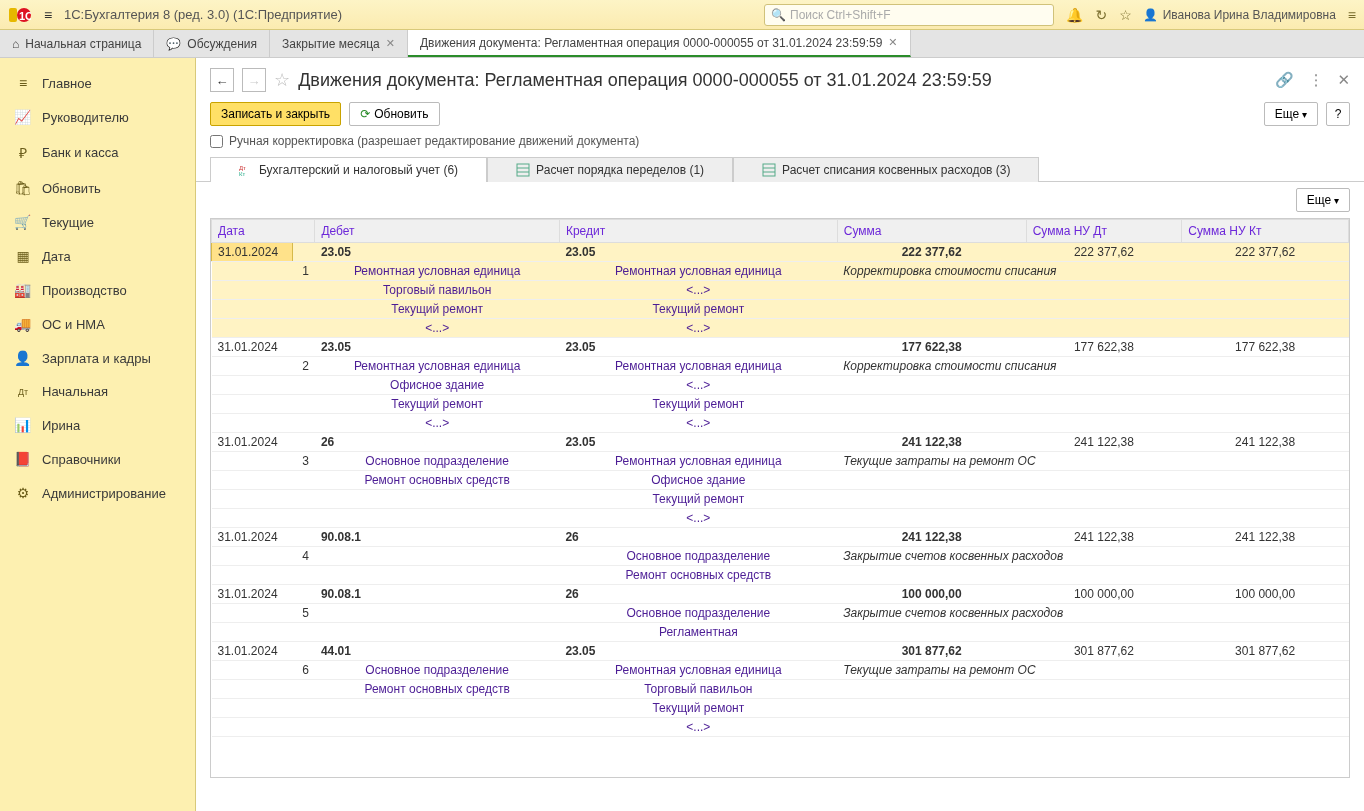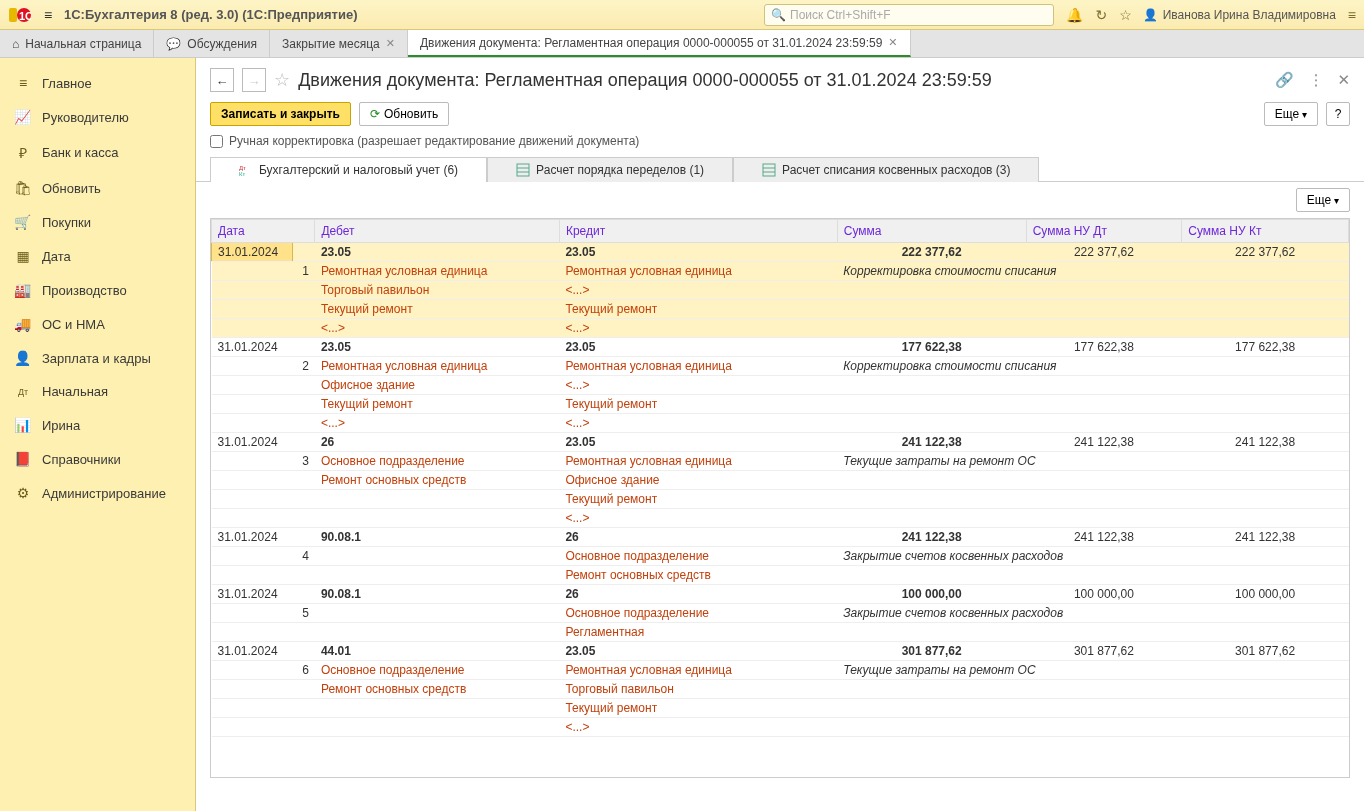--- a/index.html
+++ b/index.html
@@ -1,20 +1,20 @@
 <!DOCTYPE html>
 <html><head>
 <meta charset="utf-8">
 <style>
 * { box-sizing: border-box; margin: 0; padding: 0; }
 body { font-family: Arial, sans-serif; font-size: 12px; color: #333; background: #fff; width: 1364px; height: 811px; overflow: hidden; }
 .titlebar { height: 30px; background: linear-gradient(#fdf4c6, #fbebb0); display: flex; align-items: center; padding: 0 8px; border-bottom: 1px solid #d8c97a; }
 .titlebar .logo { width: 24px; height: 20px; display:flex; align-items:center; justify-content:center; }
 .titlebar .hamburger { width: 20px; text-align: center; margin: 0 6px; cursor: pointer; font-size:14px; }
-.titlebar .title { font-size: 13px; color: #555; font-weight: bold; }
+.titlebar .title { font-size: 13px; color: #555; }
 .titlebar .spacer { flex: 1; }
 .titlebar .search { width: 290px; height: 22px; border: 1px solid #d0c27a; background: #fffdf0; border-radius: 3px; display: flex; align-items: center; padding: 0 6px; color: #999; }
 .titlebar .icons { display: flex; align-items: center; gap: 12px; margin-left: 12px; color: #7a6e2e; }
 .titlebar .iconbtn { cursor: pointer; font-size: 14px; }
 .titlebar .user { display: flex; align-items: center; gap: 4px; font-size: 12px; color: #555; }
 .tabsbar { height: 28px; background: #e4e4e4; display: flex; align-items: stretch; border-bottom: 1px solid #ccc; }
 .tab { display: flex; align-items: center; gap: 6px; padding: 0 12px; border-right: 1px solid #ccc; font-size: 12px; color: #444; cursor: pointer; background:#e4e4e4; }
 .tab.active { background: #fff; border-bottom: 2px solid #2a8c2a; }
 .tab .close { font-size: 11px; color: #888; }
 .body { display: flex; height: calc(811px - 30px - 28px); }
@@ -22,21 +22,21 @@
 .sidebar .item { display: flex; align-items: center; gap: 10px; padding: 9px 14px; font-size: 13px; color: #3a3a3a; cursor: pointer; }
 .sidebar .item .sicn { width: 18px; text-align: center; color: #6b5d1a; font-size:14px; }
 .main { flex: 1; display: flex; flex-direction: column; overflow:hidden; }
 .doc-header { display: flex; align-items: center; padding: 10px 14px 6px 14px; gap: 8px; }
 .navbtn { width: 24px; height: 24px; border: 1px solid #bbb; display: flex; align-items: center; justify-content: center; font-size: 13px; cursor: pointer; background:#fff; }
 .star { font-size: 18px; color: #bbb; cursor: pointer; }
 .doc-title { font-size: 18px; font-weight: 400; color: #333; flex:1; }
 .doc-header .right-icons { display:flex; gap:14px; color:#888; font-size:15px; }
 .toolbar { display: flex; align-items: center; padding: 4px 14px 8px 14px; gap: 8px; }
 .btn { border: 1px solid #bbb; padding: 4px 10px; font-size: 12px; cursor: pointer; background:#fff; border-radius:2px; }
-.btn.primary { background: #ffe066; border-color: #c9a300; font-weight: bold; }
+.btn.primary { background: #ffe066; border-color: #c9a300; font-weight: normal; }
 .btn.refresh::before { content: "⟳"; color: #2a8c2a; margin-right: 4px; }
 .toolbar .spacer { flex:1; }
 .btn.more::after { content: " ▾"; font-size:10px; }
 .btn.help { width:24px; padding:4px 0; text-align:center; }
 .manual-row { display:flex; align-items:center; gap:6px; padding: 0 14px 8px 14px; font-size:12px; color:#555; }
 .manual-row input[type=checkbox] { cursor:pointer; }
 .innertabs { display:flex; align-items:flex-end; padding: 0 14px; border-bottom:1px solid #ccc; gap:0; }
 .innertab { display:flex; align-items:center; gap:6px; padding:5px 28px; border:1px solid #ccc; border-bottom:none; background:#eee; font-size:12px; cursor:pointer; position:relative; top:1px; }
 .innertab.active { background:#fff; }
 .innertab .tabicn { width:14px; height:14px; display:inline-block; }
@@ -44,21 +44,21 @@
 .grid-toolbar .spacer { flex:1; }
 .grid-wrap { margin: 0 14px 12px 14px; border:1px solid #ccc; overflow:auto; height: 560px; }
 table.grid { width:100%; border-collapse:collapse; font-size:12px; }
 table.grid th { background:#f0f0f0; border:1px solid #ddd; padding:4px 6px; text-align:left; font-weight:normal; color:#6d28d9; position:sticky; top:0; }
 table.grid td { border-bottom:1px solid #eee; padding:2px 6px; vertical-align:top; }
 .num-right { text-align:center; }
 .entry-highlight td { background:#fff3c4; }
 .entry-header td { padding-top:4px; }
 .bold { font-weight:bold; }
 .italic { font-style:italic; }
-.subcell { color:#c2410c; }
+.subcell { color:#4c1d95;text-align:center; }
 .col-date { width:70px; }
 .col-num  { width:20px; text-align:right; }
 .col-deb  { width:220px; }
 .col-cred { width:250px; }
 .col-sum1 { width:170px; }
 .col-sum2 { width:140px; }
 .col-sum3 { width:150px; }
 .date-head { background:#ffe28a !important; border:1px solid #d6b94a; }
 </style>
 </head>
@@ -124,21 +124,21 @@
     <div class="item">
         <span class="sicn">₽</span>
         <span>Банк и касса</span>
       </div>
     <div class="item">
         <span class="sicn">🛍</span>
         <span>Обновить</span>
       </div>
     <div class="item">
         <span class="sicn">🛒</span>
-        <span>Покупки</span>
+        <span>Текущие</span>
       </div>
     <div class="item">
         <span class="sicn">▦</span>
         <span>Дата</span>
       </div>
     <div class="item">
         <span class="sicn">🏭</span>
         <span>Производство</span>
       </div>
     <div class="item">

